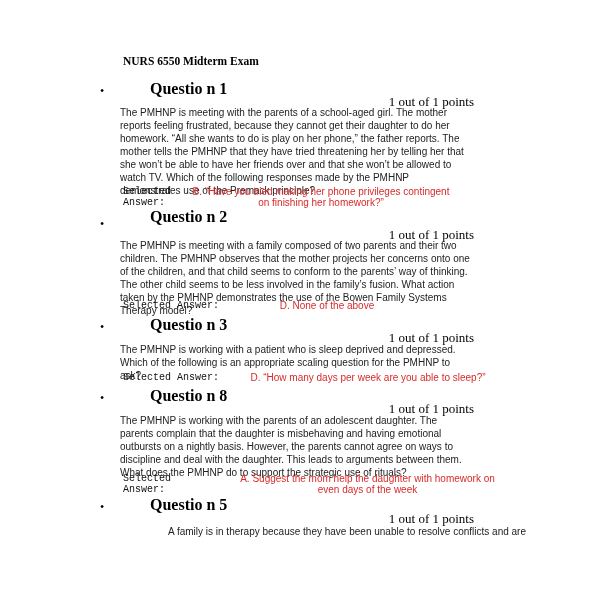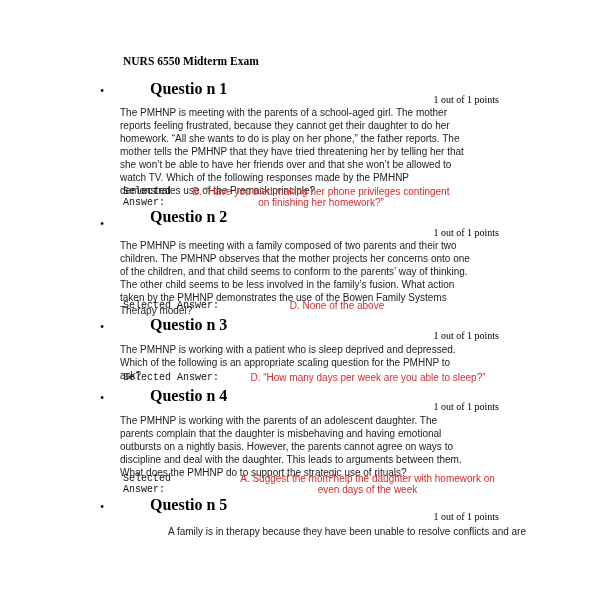--- a/index.html
+++ b/index.html
@@ -2,21 +2,21 @@
 <html><head>
 <meta charset="utf-8">
 <style>
   html, body { margin:0; padding:0; background:#ffffff; }
   body { width:600px; height:600px; position:relative; overflow:hidden; }
   .page { position:absolute; left:0; top:0; width:600px; height:448px; }
   .title { position:absolute; left:123px; top:55px; font-family:"Liberation Serif", serif; font-weight:bold; font-size:11.5px; color:#000; }
   .q { position:absolute; left:0; width:600px; }
   .bullet { position:absolute; left:100px; font-family:"Liberation Serif", serif; font-size:12px; color:#000; }
   .qhead { position:absolute; left:150px; font-family:"Liberation Serif", serif; font-weight:bold; font-size:16px; color:#000; }
-  .points { position:absolute; right:101px; font-family:"Liberation Serif", serif; font-size:10px; color:#000; }
+  .points { position:absolute; right:126px; font-family:"Liberation Serif", serif; font-size:13px; color:#000; }
   .body { position:absolute; left:120px; width:350px; font-family:"Liberation Sans", sans-serif; font-size:10px; line-height:13px; color:#222; }
   .sel-label { position:absolute; left:123px; font-family:Liberation Mono, monospace; font-size:10px; line-height:10.5px; color:#111; }
   .sel-answer { position:absolute; font-family:"Liberation Sans", sans-serif; font-size:10px; line-height:11px; color:#d92a2a;text-align:center; }
 </style>
 </head>
 <body>
 
 <div class="page">
   <div class="title">NURS 6550 Midterm Exam</div>
 
@@ -31,35 +31,35 @@
     </div>
     <div class="sel-answer" style="top:186px; left:186px; width:270px;">B. “Have you tried making her phone privileges contingent on finishing her homework?”</div>
   </div>
 
   <div class="q">
     <span class="bullet" style="top:217px">•</span>
     <span class="qhead" style="top:208px">Questio n 2</span>
     <span class="points" style="top:227px">1 out of 1 points</span>
     <div class="body" style="top:239px">The PMHNP is meeting with a family composed of two parents and their two children. The PMHNP observes that the mother projects her concerns onto one of the children, and that child seems to conform to the parents’ way of thinking. The other child seems to be less involved in the family’s fusion. What action taken by the PMHNP demonstrates the use of the Bowen Family Systems Therapy model?</div>
     <div class="sel-label" style="top:301px">Selected Answer:</div>
-    <div class="sel-answer" style="top:300px; left:202px; width:270px;">D. None of the above</div>
+    <div class="sel-answer" style="top:300px; left:192px; width:270px;">D. None of the above</div>
   </div>
 
   <div class="q">
     <span class="bullet" style="top:320px">•</span>
     <span class="qhead" style="top:316px">Questio n 3</span>
     <span class="points" style="top:330px">1 out of 1 points</span>
     <div class="body" style="top:343px">The PMHNP is working with a patient who is sleep deprived and depressed. Which of the following is an appropriate scaling question for the PMHNP to ask?</div>
     <div class="sel-label" style="top:373px">Selected Answer:</div>
     <div class="sel-answer" style="top:372px; left:194px; width:290px;margin-left:29px;">D. “How many days per week are you able to sleep?”</div>
   </div>
 
   <div class="q">
     <span class="bullet" style="top:391px">•</span>
-    <span class="qhead" style="top:387px">Questio n 4</span>
+    <span class="qhead" style="top:387px">Questio n 8</span>
     <span class="points" style="top:401px">1 out of 1 points</span>
     <div class="body" style="top:414px">The PMHNP is working with the parents of an adolescent daughter. The parents complain that the daughter is misbehaving and having emotional outbursts on a nightly basis. However, the parents cannot agree on ways to discipline and deal with the daughter. This leads to arguments between them. What does the PMHNP do to support the strategic use of rituals?</div>
     <div class="sel-label" style="top:474px">
       <div>Selected</div>
       <div>Answer:</div>
     </div>
     <div class="sel-answer" style="top:473px; left:187px; width:275px;margin-left:43px;">A. Suggest the mom help the daughter with homework on even days of the week</div>
   </div>
 
   <div class="q">

